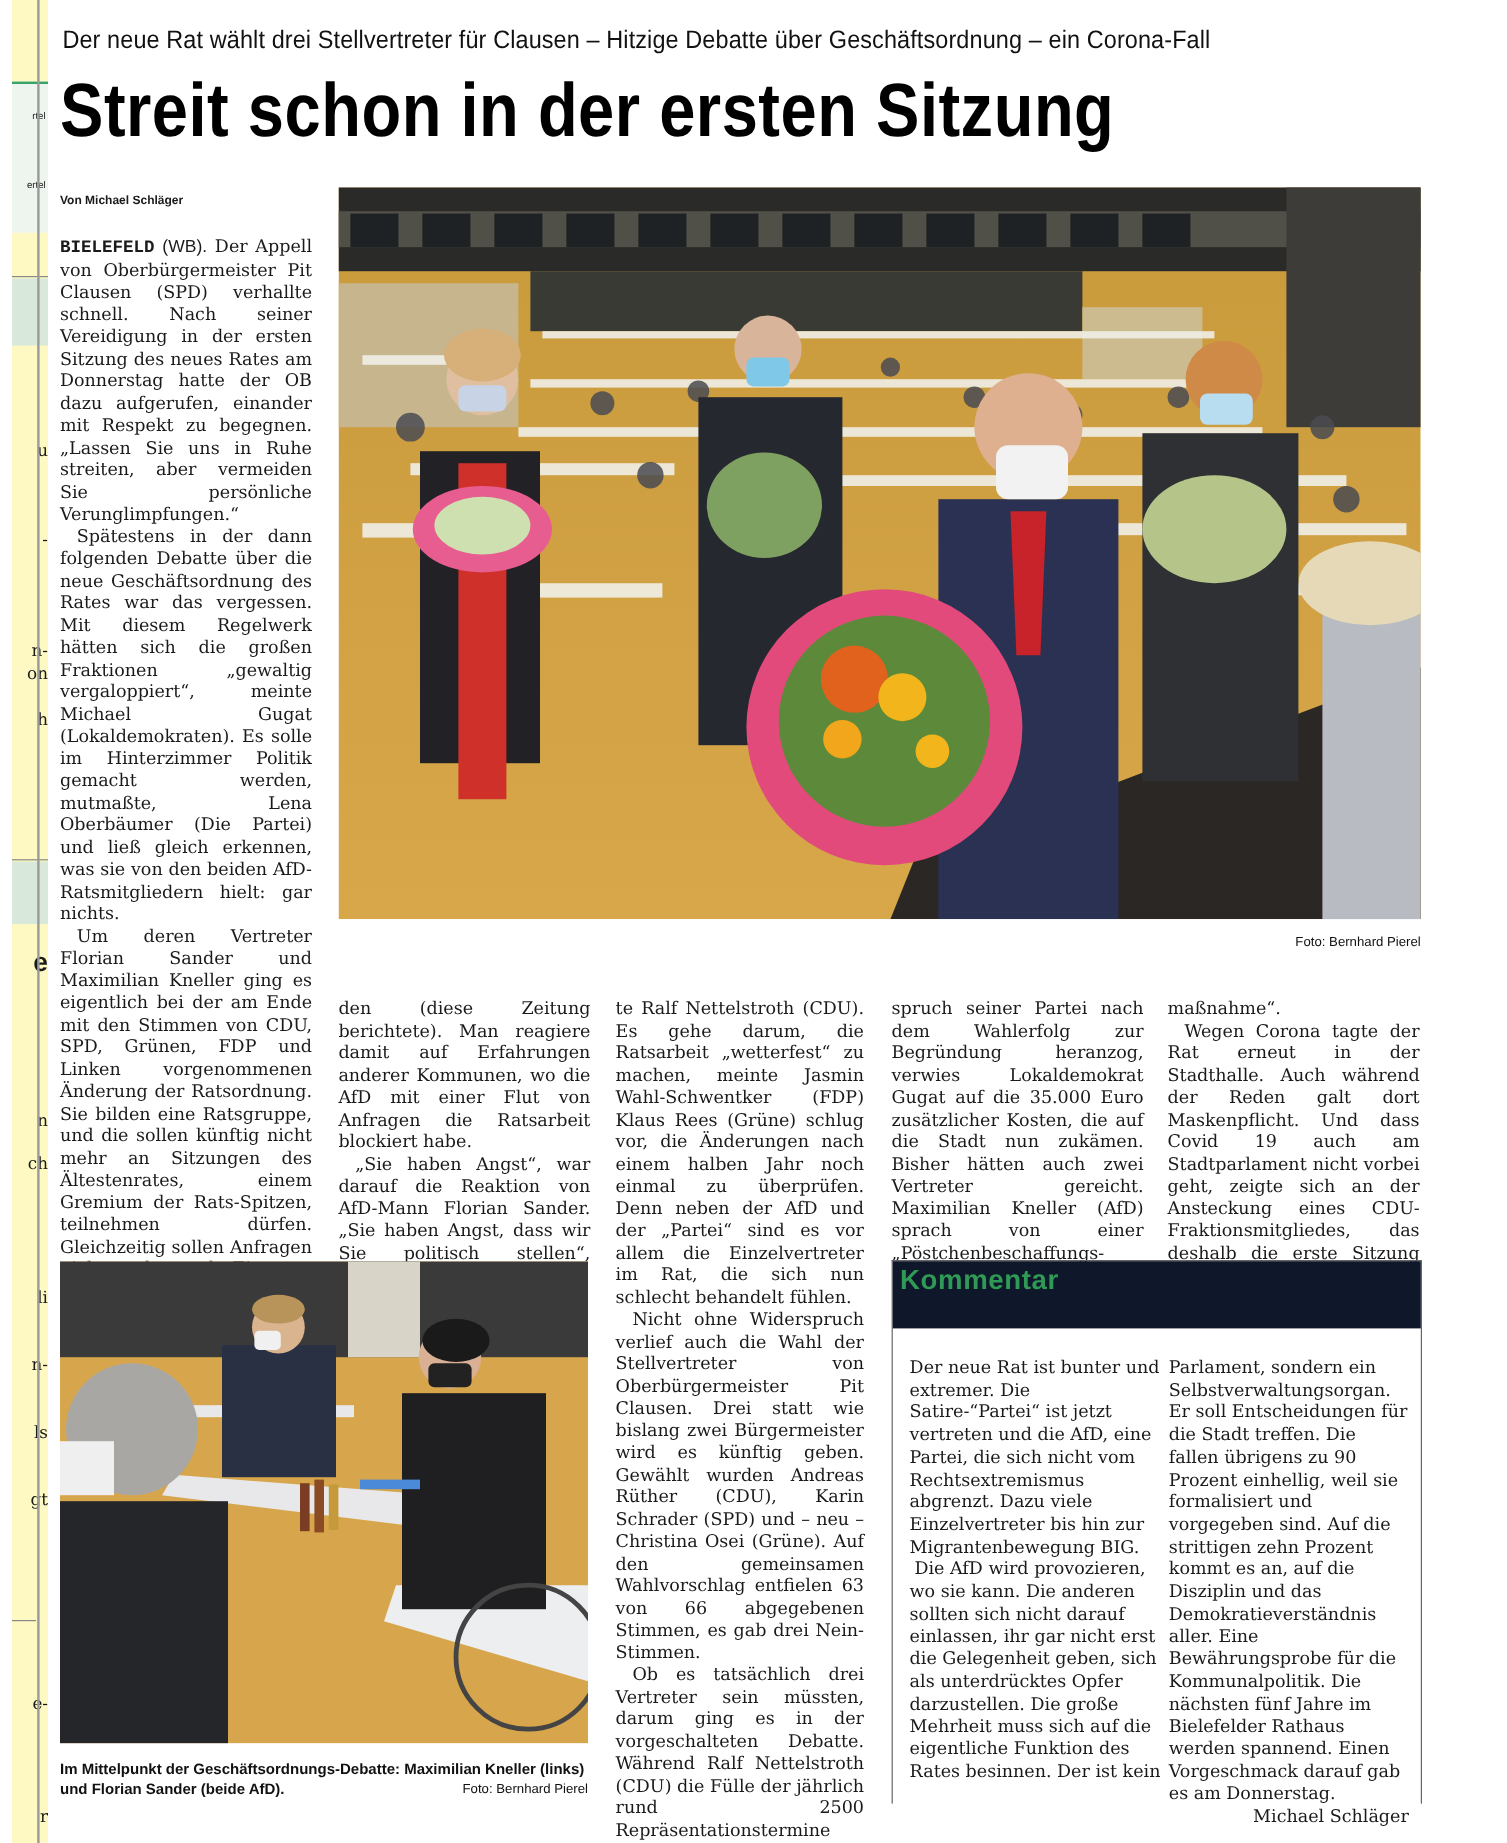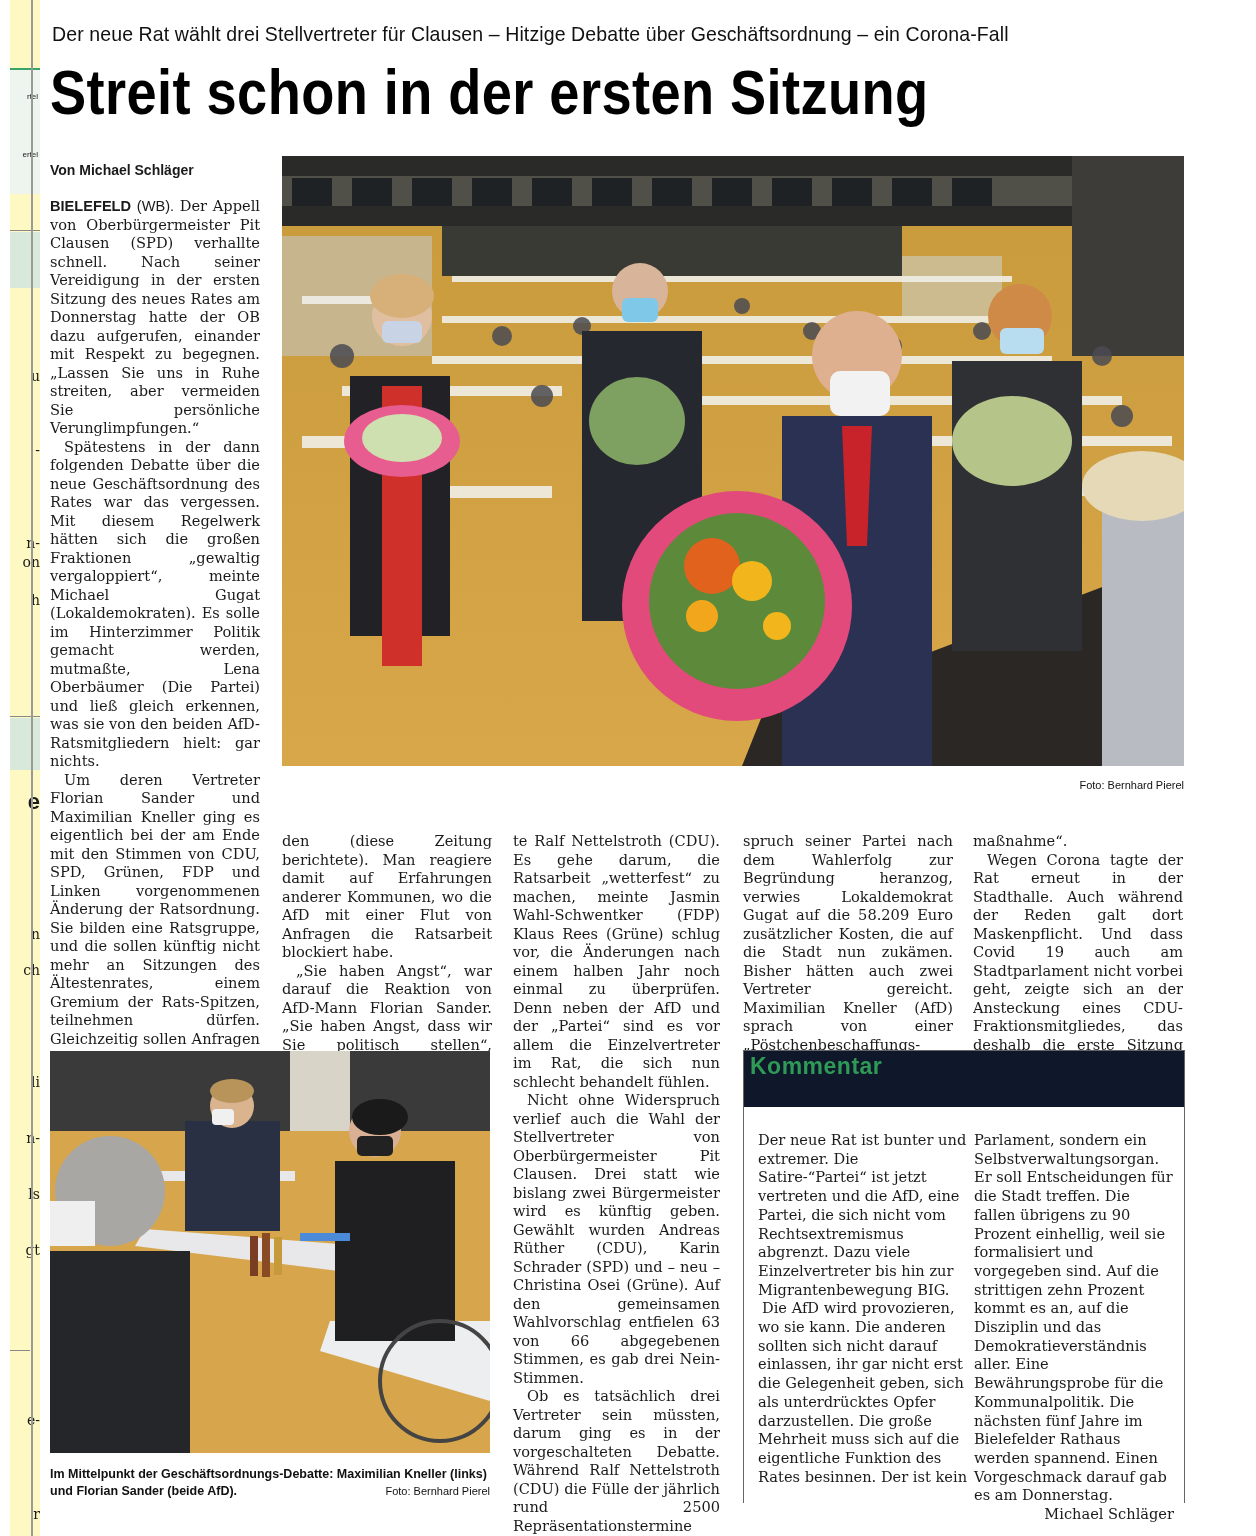--- a/index.html
+++ b/index.html
@@ -11,26 +11,26 @@
   .leftstrip .g2 { position:absolute; left:0; top:232px; width:30px; height:56px; background:#d8e8da; }
   .leftstrip .g3 { position:absolute; left:0; top:718px; width:30px; height:52px; background:#d8e8da; }
   .leftstrip .rule { position:absolute; left:0; width:30px; border-top:1px solid #888; }
   .leftstrip .frag { position:absolute; left:0; width:30px; font-size:14px; line-height:16px; text-align:right; white-space:nowrap; overflow:hidden; }
   .leftstrip .fragsm { position:absolute; right:2px; font-family:"Liberation Sans", sans-serif; font-size:8px; }
   .vline { position:absolute; left:31px; top:0; width:2px; height:1536px; background:#9a9a9a; }
 
   .kicker { position:absolute; left:52px; top:22px; font-family:"Liberation Sans", sans-serif; font-size:21px; letter-spacing:0.1px; color:#111; white-space:nowrap; transform:scaleX(0.93); transform-origin:left; }
   .headline { position:absolute; left:50px; top:56px; font-family:"Liberation Sans", sans-serif; font-weight:bold; font-size:63px; line-height:72px; color:#000; white-space:nowrap; transform:scaleX(0.86); transform-origin:left; letter-spacing:0.5px; }
 
-  .byline { position:absolute; left:50px; top:162px; font-family:"Liberation Sans", sans-serif; font-weight:bold; font-size:14px; }
+  .byline { position:absolute; left:50px; top:162px; font-family:"Liberation Sans", sans-serif; font-weight:bold; font-size:10px; }
 
   .col { position:absolute; font-size:14.6px; line-height:18.5px; text-align:justify; hyphens:manual; }
   .col p { margin:0; text-indent:0; }
   .col p.ind { text-indent:14px; }
-  .col .dateline { font-family:Liberation Sans, sans-serif; font-weight:bold; }
+  .col .dateline { font-family:Liberation Mono, monospace; font-weight:bold; }
   .col .wb { font-family:"Liberation Sans", sans-serif; }
 
   .photo { position:absolute; overflow:hidden; }
   .caption { position:absolute; font-family:"Liberation Sans", sans-serif; font-size:12.5px; line-height:17px; font-weight:bold; color:#111; }
   .credit { font-weight:normal; font-size:11px; float:right;text-align:right; }
 
   .komm { position:absolute; left:743px; top:1050px; width:440px; height:452px; border:1px solid #666; border-bottom:none; }
   .komm-head { height:54px; background:#0f172a; padding:2px 0 0 6px; }
   .komm-title { font-family:"Liberation Sans", sans-serif; font-weight:bold; font-size:23px; color:#2f9a55; letter-spacing:0.5px; }
   .komm .col { font-size:14.6px; line-height:18.7px; text-align:left; }
@@ -177,21 +177,21 @@
   <p class="ind">„Sie haben Angst“, war darauf die Reaktion von AfD-Mann Florian Sander. „Sie haben Angst, dass wir Sie politisch stellen“, entgegne-</p>
 </div>
 
 <div class="col" style="left:513px; top:832px; width:207px;">
   <p>te Ralf Nettelstroth (CDU). Es gehe darum, die Ratsarbeit „wetterfest“ zu machen, meinte Jasmin Wahl-Schwentker (FDP) Klaus Rees (Grüne) schlug vor, die Änderungen nach einem halben Jahr noch einmal zu überprüfen. Denn neben der AfD und der „Partei“ sind es vor allem die Einzelvertreter im Rat, die sich nun schlecht behandelt fühlen.</p>
   <p class="ind">Nicht ohne Widerspruch verlief auch die Wahl der Stellvertreter von Oberbürgermeister Pit Clausen. Drei statt wie bislang zwei Bürgermeister wird es künftig geben. Gewählt wurden Andreas Rüther (CDU), Karin Schrader (SPD) und – neu – Christina Osei (Grüne). Auf den gemeinsamen Wahlvorschlag entfielen 63 von 66 abgegebenen Stimmen, es gab drei Nein-Stimmen.</p>
   <p class="ind">Ob es tatsächlich drei Vertreter sein müssten, darum ging es in der vorgeschalteten Debatte. Während Ralf Nettelstroth (CDU) die Fülle der jährlich rund 2500 Repräsentationstermine ansprach, Jens Julkowski Keppler (Grüne) den An-</p>
 </div>
 
 <div class="col" style="left:743px; top:832px; width:210px;">
-  <p>spruch seiner Partei nach dem Wahlerfolg zur Begründung heranzog, verwies Lokaldemokrat Gugat auf die 58.209 Euro zusätzlicher Kosten, die auf die Stadt nun zukämen. Bisher hätten auch zwei Vertreter gereicht. Maximilian Kneller (AfD) sprach von einer „Pöstchenbeschaffungs-</p>
+  <p>spruch seiner Partei nach dem Wahlerfolg zur Begründung heranzog, verwies Lokaldemokrat Gugat auf die 35.000 Euro zusätzlicher Kosten, die auf die Stadt nun zukämen. Bisher hätten auch zwei Vertreter gereicht. Maximilian Kneller (AfD) sprach von einer „Pöstchenbeschaffungs-</p>
 </div>
 
 <div class="col" style="left:973px; top:832px; width:210px;">
   <p>maßnahme“.</p>
   <p class="ind">Wegen Corona tagte der Rat erneut in der Stadthalle. Auch während der Reden galt dort Maskenpflicht. Und dass Covid 19 auch am Stadtparlament nicht vorbei geht, zeigte sich an der Ansteckung eines CDU-Fraktionsmitgliedes, das deshalb die erste Sitzung verpasste.</p>
 </div>
 
 <div class="photo" style="left:50px; top:1051px; width:440px; height:402px;">
   <svg width="440" height="402" viewBox="0 0 440 402">
     <rect width="440" height="402" fill="#d7a64c"></rect>

